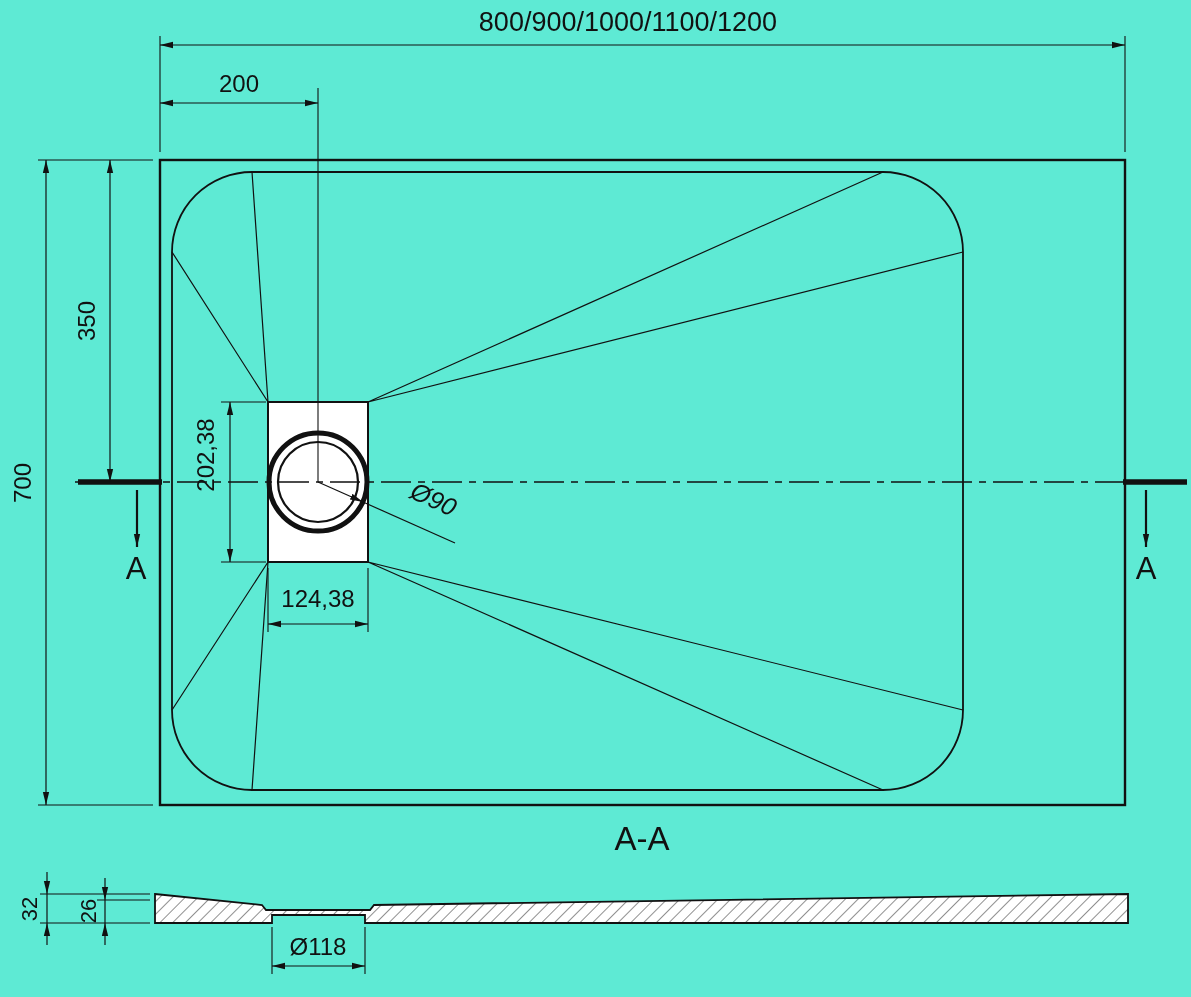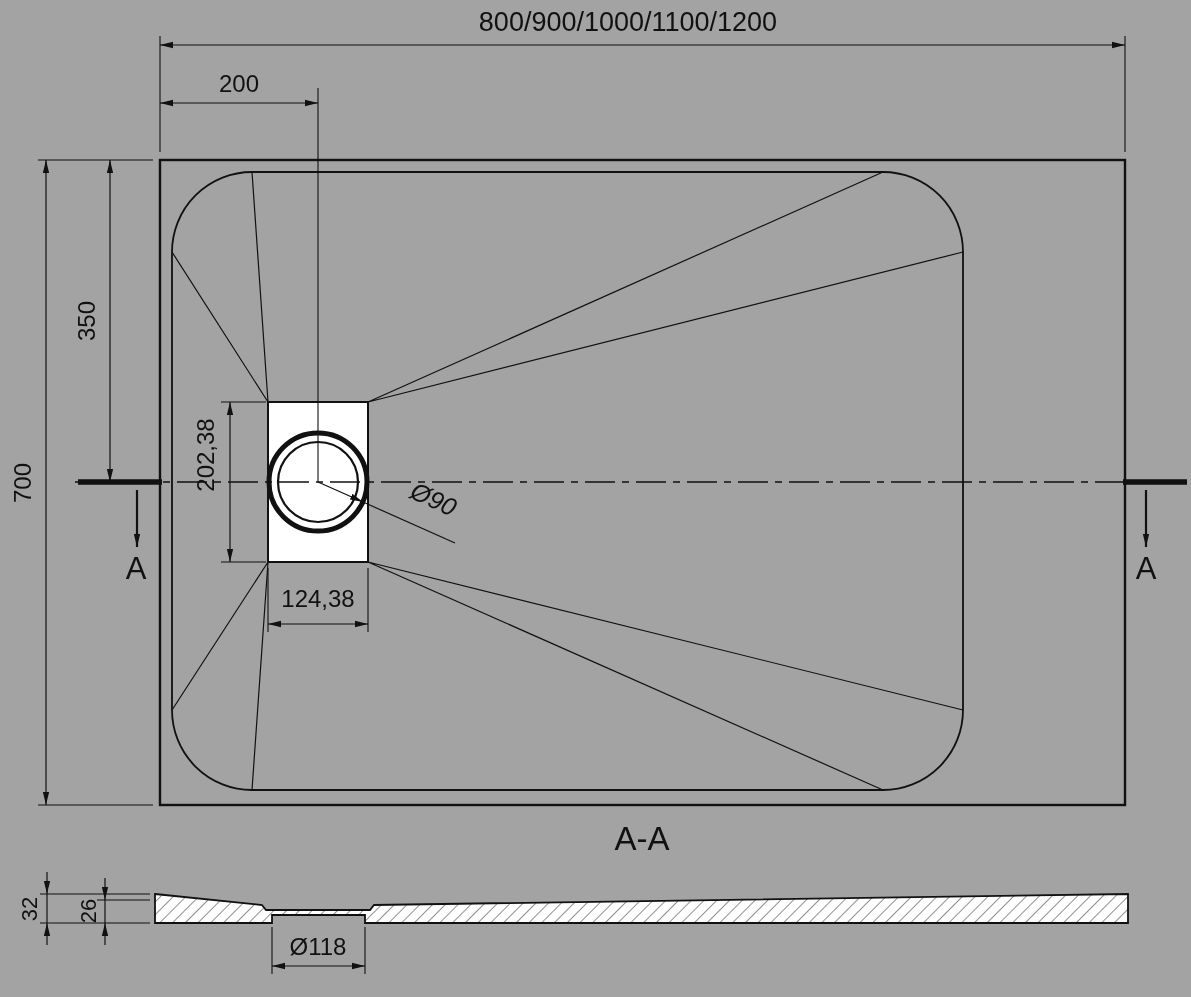--- a/index.html
+++ b/index.html
@@ -1,16 +1,16 @@
 <!DOCTYPE html>
 <html><head>
 <meta charset="utf-8">
 <style>
   html,body{margin:0;padding:0;background:#fff;}
-  .stage{width:1191px;height:997px;position:relative;background:#a3a3a3;}
+  .stage{width:1191px;height:997px;position:relative;background:#5eead4;}
   svg{display:block;}
   text{font-family:"Liberation Sans", sans-serif;fill:#111;}
   .lbl{font-size:24px;text-anchor:middle;}
   .lbl-lg{font-size:27px;text-anchor:middle;}
   .lbl-sm{font-size:22px;text-anchor:middle;}
   .lbl-marker{font-size:31px;text-anchor:middle;}
   .lbl-title{font-size:33px;text-anchor:middle;}
   .lbl-italic{font-style:italic;font-size:25px;text-anchor:middle;}
 </style>
 </head>

